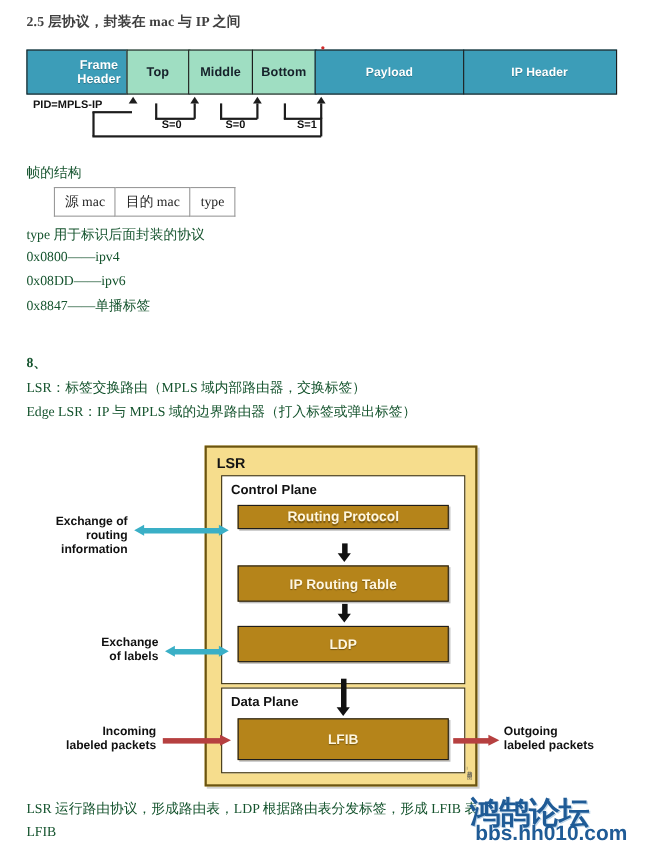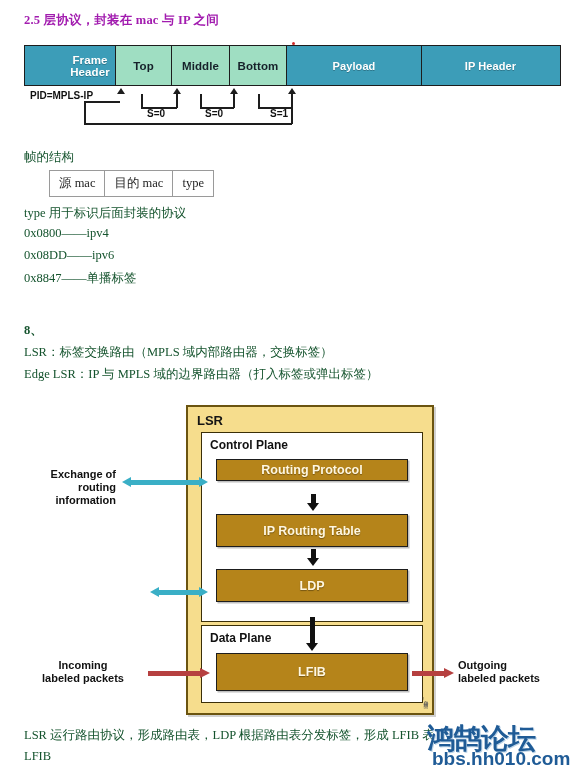--- a/index.html
+++ b/index.html
@@ -9,21 +9,21 @@
     font-family:"Liberation Serif","DejaVu Serif",serif;
     position:relative;
     overflow:hidden;
     color:#1a1a1a;
   }
   .page{position:relative;width:588px;height:781px;}
 
   
   .heading{
     position:absolute;left:24px;top:12px;
-    font-size:12.5px;font-weight:700;color:#a21caf;
+    font-size:12.5px;font-weight:700;color:#404040;
     letter-spacing:.2px;white-space:nowrap;
   }
 
   
   .mpls{position:absolute;left:24px;top:45px;width:540px;height:92px;}
   .mpls-row{position:absolute;left:0;top:0;height:41px;display:flex;}
   .fld{
     box-sizing:border-box;
     border:1.5px solid #1d1d1d;
     margin-right:-1.5px;
@@ -286,26 +286,30 @@
   <div class="lbl r" style="left:22px;top:468px;width:94px;">
     <div>Exchange of</div>
     <div>routing information</div>
   </div>
 
   <div class="cyan-arrow" style="left:150px;top:588px;width:58px;">
     <div class="bar" style="left:8px;right:8px;"></div>
     <div class="hl"></div>
       <div class="hr"></div>
   </div>
+  <div class="lbl r" style="left:52px;top:578px;width:92px;">
+    <div>Exchange</div>
+    <div>of labels</div>
+  </div>
 
   <div class="red-arrow" style="left:148px;top:669px;width:62px;">
     <div class="bar" style="left:0;right:8px;"></div>
     <div class="hr"></div>
   </div>
-  <div class="lbl r" style="left:24px;top:659px;width:118px;text-align:center;">
+  <div class="lbl r" style="left:24px;top:659px;width:118px;">
     <div>Incoming</div>
     <div>labeled packets</div>
   </div>
 
   <div class="red-arrow" style="left:412px;top:669px;width:42px;">
     <div class="bar" style="left:0;right:8px;"></div>
     <div class="hr"></div>
   </div>
   <div class="lbl l" style="left:458px;top:659px;width:124px;">
     <div>Outgoing</div>

